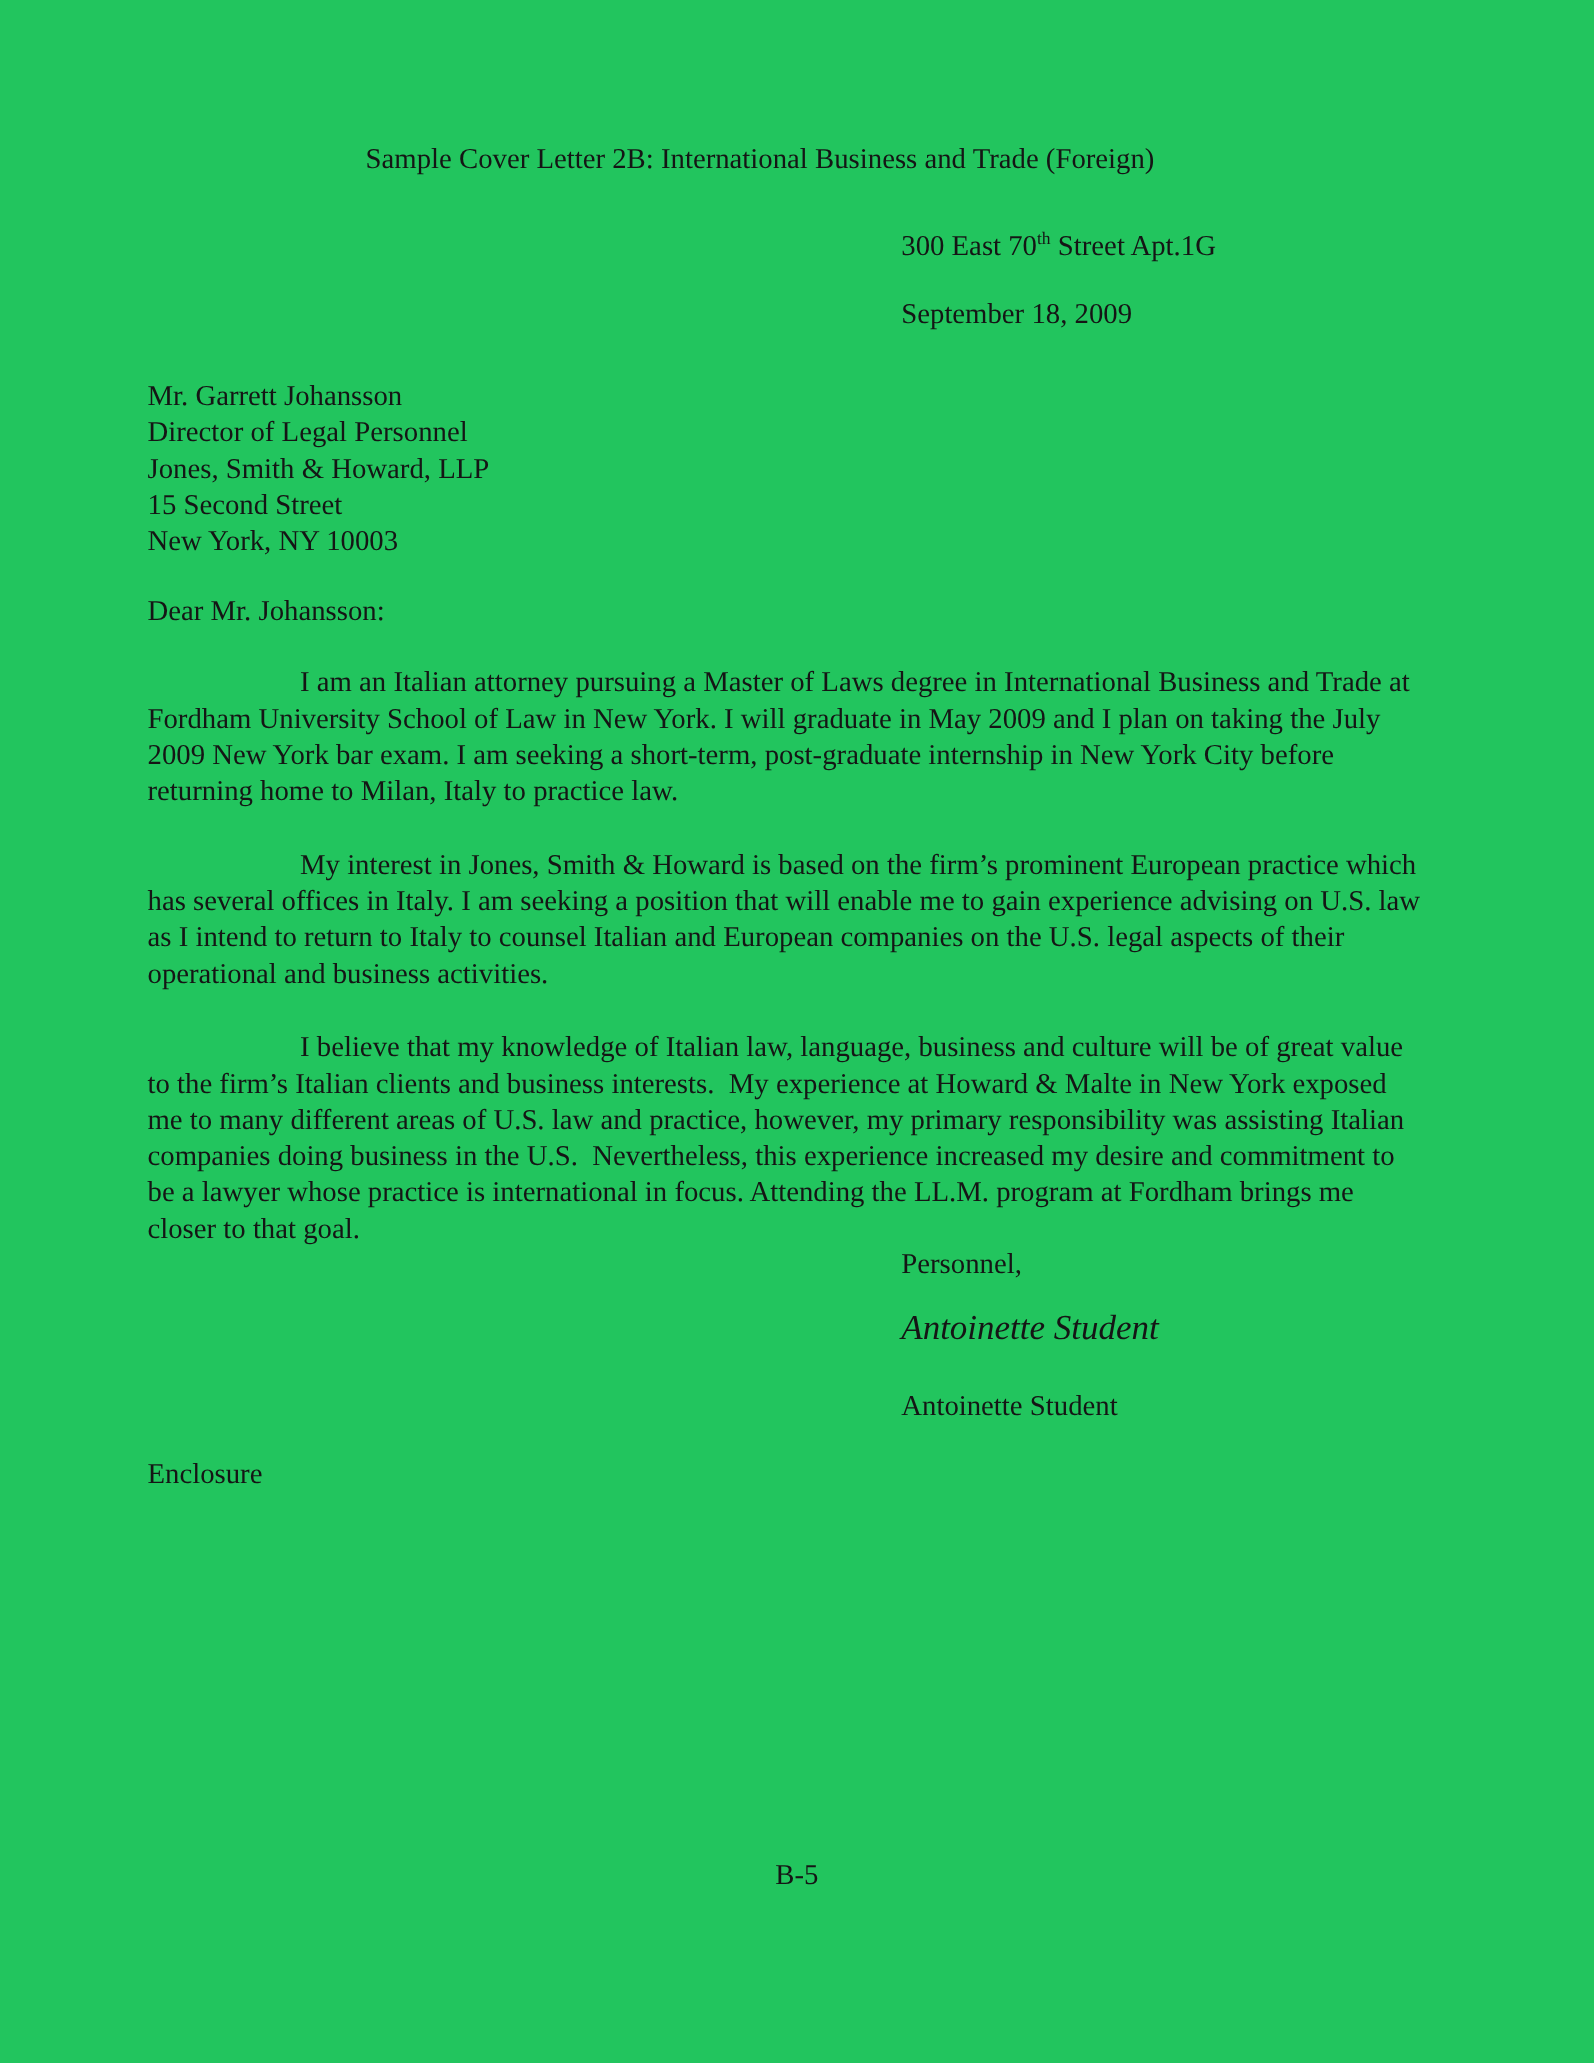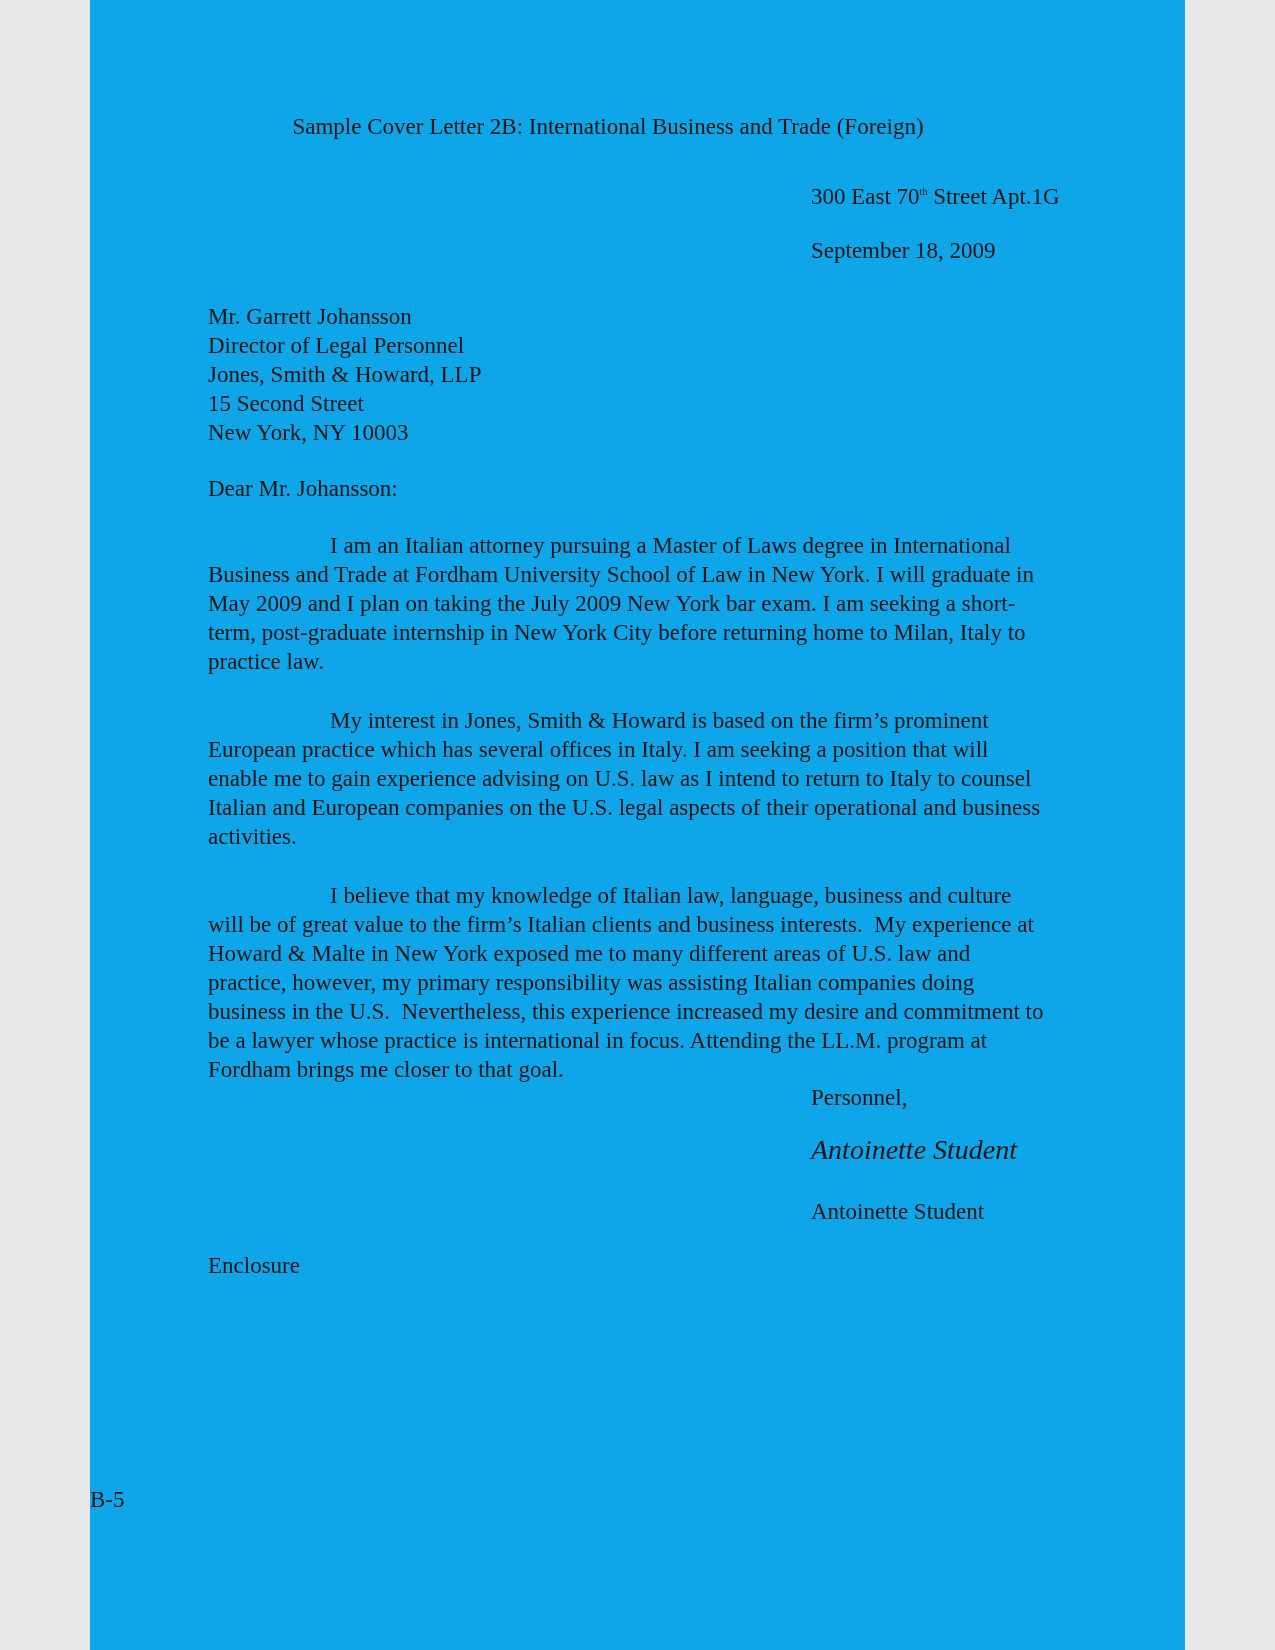--- a/index.html
+++ b/index.html
@@ -1,41 +1,41 @@
 <!DOCTYPE html>
 <html><head>
 <meta charset="utf-8">
 <style>
   html, body { margin: 0; padding: 0; background: #e8e8e8; }
   .page {
     position: relative;
-    width: 1095px;
+    width: 1275px;
     height: 1650px;
     margin: 0 auto;
-    background: #0ea5e9;
+    background: #22c55e;
     box-sizing: border-box;
     padding: 113px 117px 0 118px;
     font-family: "Liberation Serif", serif;
     color: #151515;
     font-size: 23px;
     line-height: 28px;
     overflow: hidden;
   }
   .doc-title {
     text-align: center;
     padding-right: 60px;
     white-space: nowrap;
   }
   .sender-block {
     margin-top: 42px;
     margin-left: 603px;
     line-height: 28px;
   }
   .sender-block sup {
-    font-size: 10px;
+    font-size: 14px;
     line-height: 0;
   }
   .date-line {
     margin-top: 26px;
     margin-left: 603px;
   }
   .recipient-block {
     margin-top: 37px;
     line-height: 29px;
   }
@@ -63,20 +63,21 @@
   }
   .enclosure-line {
     margin-top: 25px;
     line-height: 29px;
   }
   .page-footer {
     position: absolute;
     left: 0;
     right: 0;
     top: 1486px;
+    text-align: center;
     line-height: 28px;
   }
 </style>
 </head>
 <body>
 
 <div class="page">
 
   <div class="doc-title">Sample Cover Letter 2B: International Business and Trade (Foreign)</div>
 

